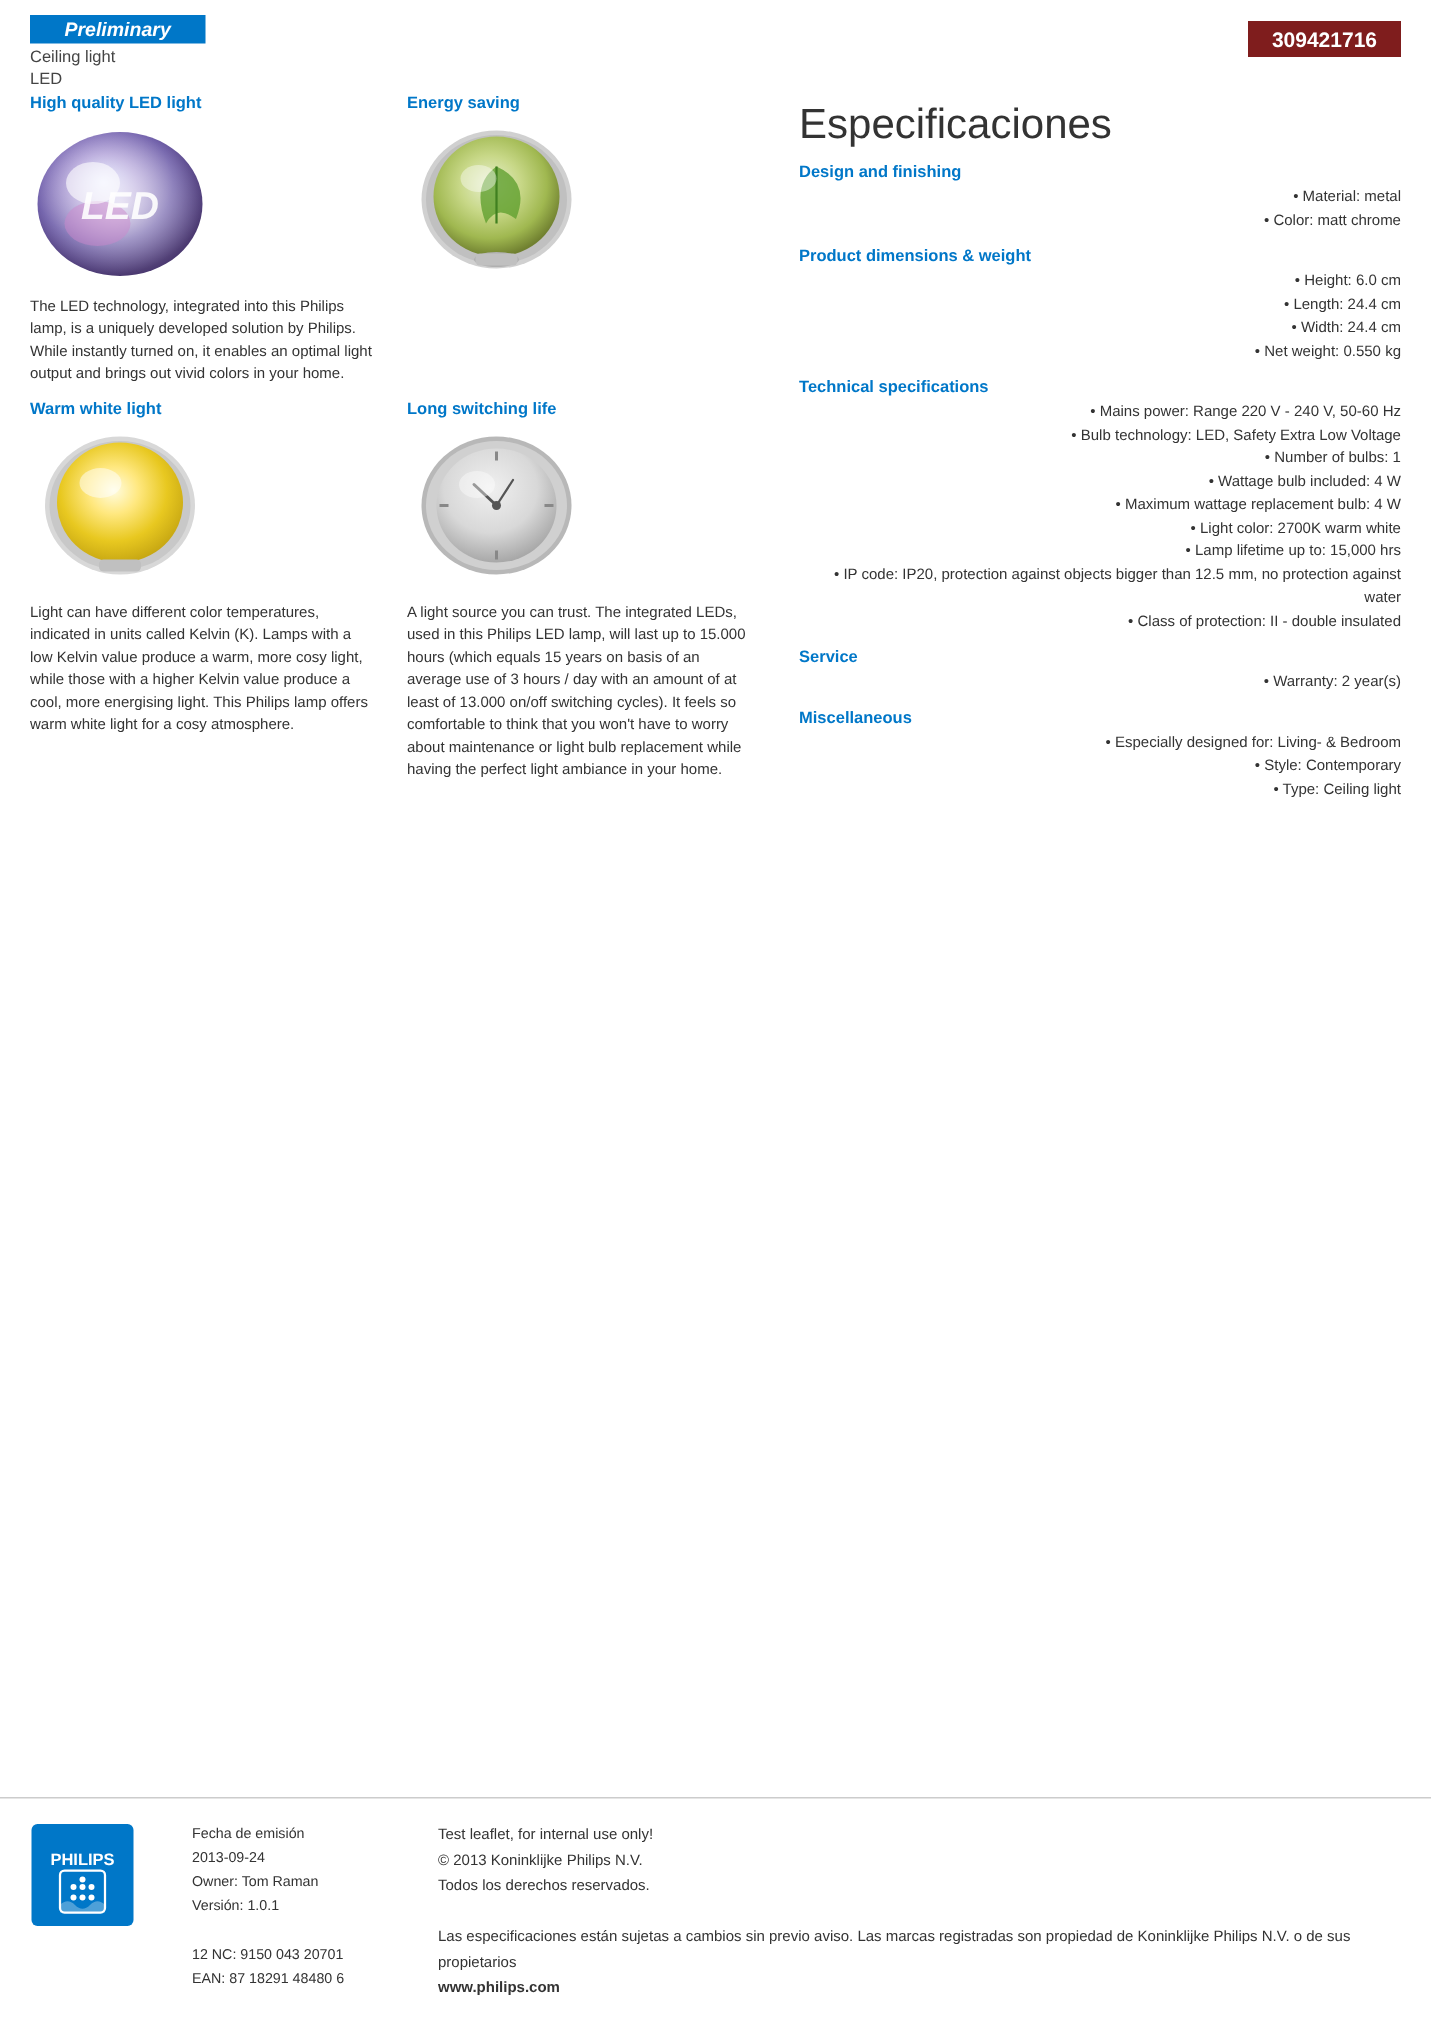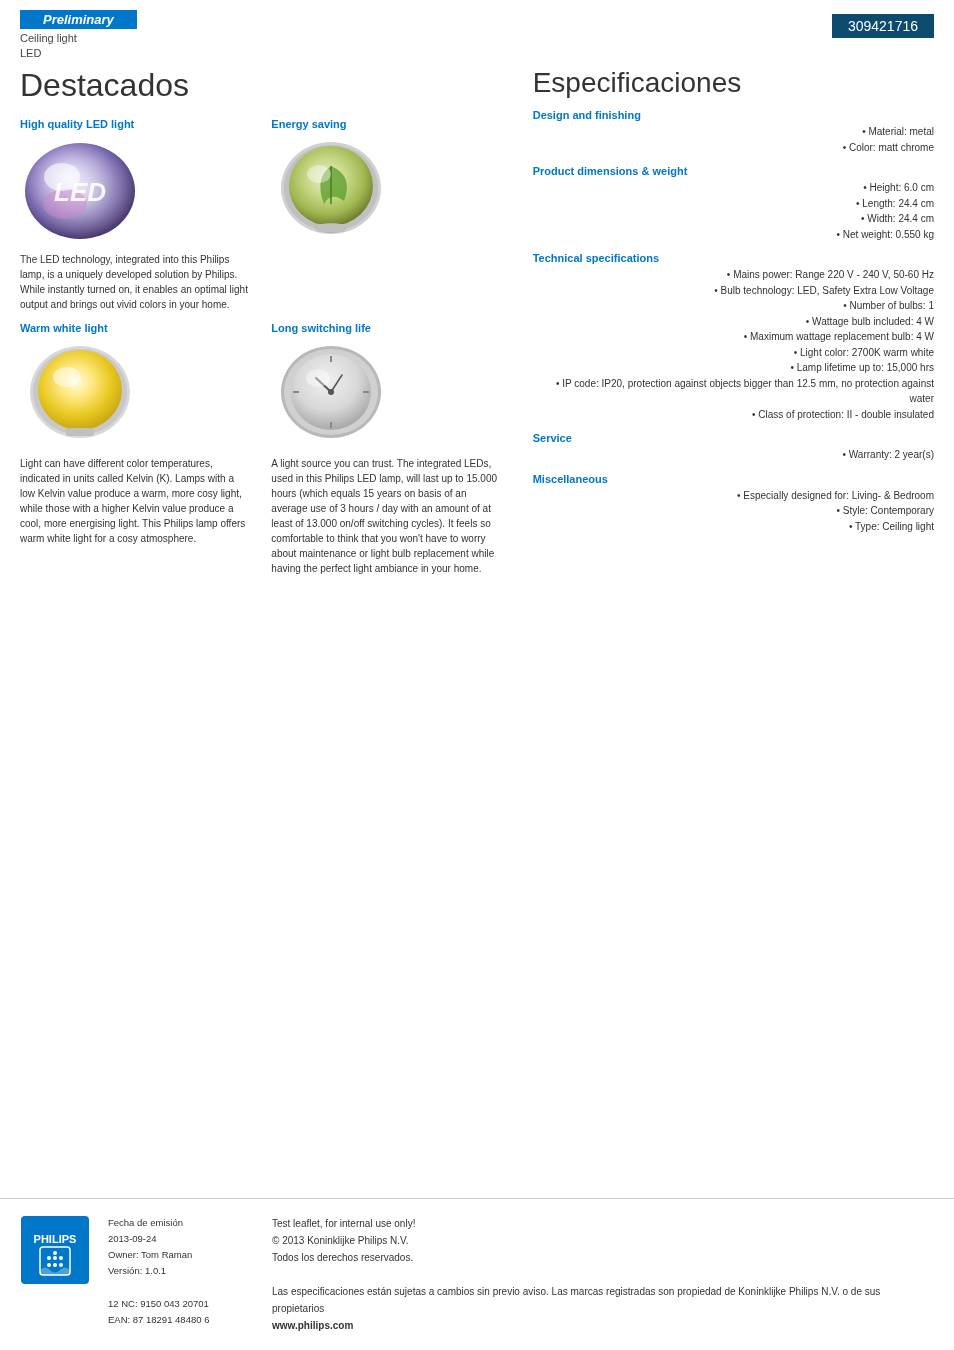--- a/index.html
+++ b/index.html
@@ -27,24 +27,24 @@
       padding: 2px 23px;
       display: inline-block;
       font-style: italic;
     }
     .product-type {
       font-size: 11px;
       color: #444;
       margin-top: 3px;
     }
     .product-code-box {
-      background: #0c4a6e;
+      background: #7f1d1d;
       color: #fff;
       font-size: 14px;
-      font-weight: normal;
+      font-weight: bold;
       padding: 4px 16px;
       margin-top: 4px;
     }
 
     
     .main-content {
       display: flex;
       padding: 0 20px;
       margin-top: 4px;
     }
@@ -134,20 +134,21 @@
       height: 70px;
       margin-right: 18px;
       flex-shrink: 0;
     }
     .footer-col1 {
       font-size: 9.5px;
       color: #333;
       line-height: 1.7;
       margin-right: 24px;
       min-width: 140px;
+      margin-left: 20px;
     }
     .footer-col2 {
       font-size: 10px;
       color: #333;
       line-height: 1.7;
     }
     .footer-col2 .bold {
       font-weight: bold;
     }
 
@@ -167,21 +168,20 @@
     <div class="preliminary-badge">Preliminary</div>
     <div class="product-type">Ceiling light</div>
     <div class="product-type">LED</div>
   </div>
   <div class="product-code-box">309421716</div>
 </div>
 
 <div class="main-content">
 
   <div class="left-col">
-    <div class="section-title-large">Destacados</div>
 
     <div class="features-grid">
 
       <div class="feature-item">
         <div class="feature-heading">High quality LED light</div>
         <div class="feature-image">
 
           <svg width="120" height="105" viewBox="0 0 120 105">
             <defs>
               <radialGradient id="ledGrad" cx="40%" cy="35%" r="65%">

